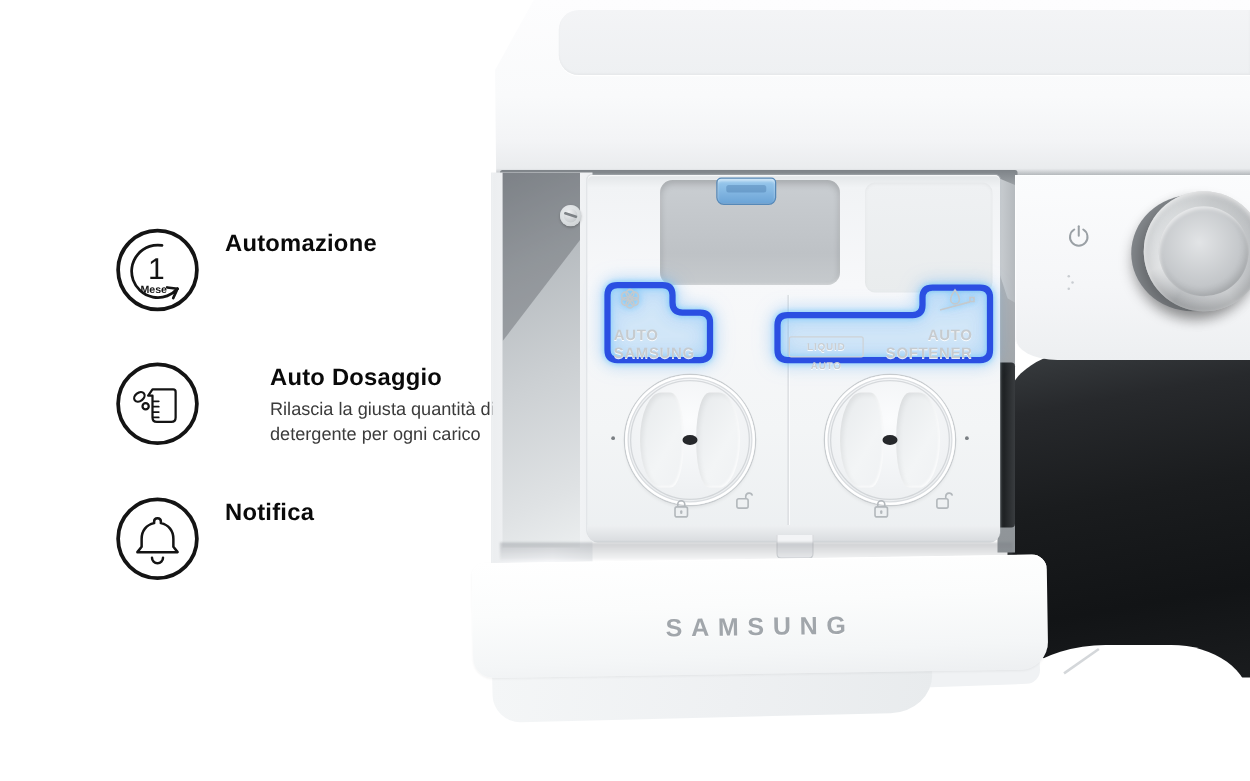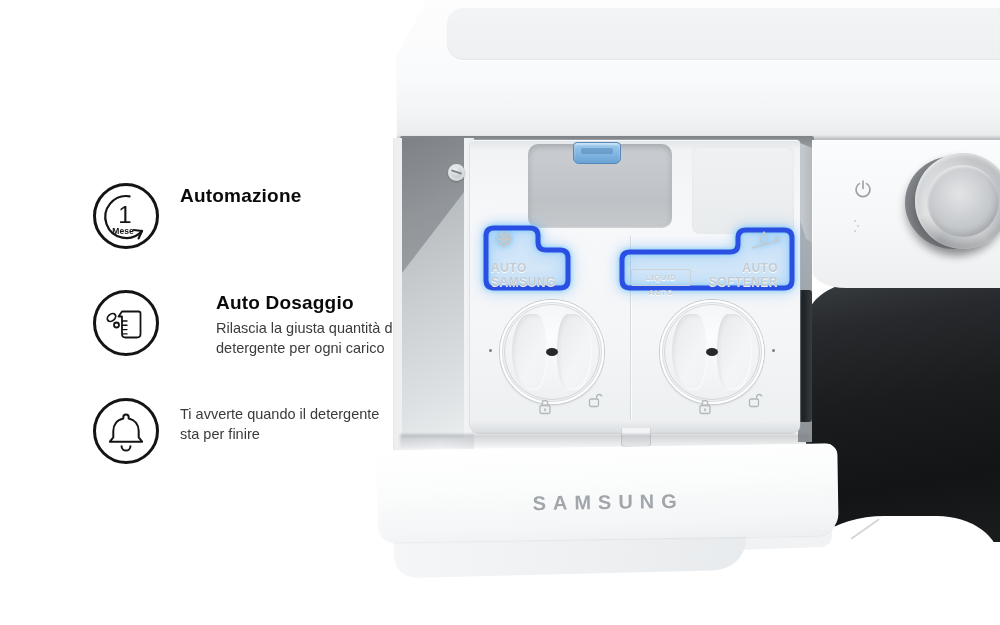--- a/index.html
+++ b/index.html
@@ -176,21 +176,21 @@
 
   <div class="m" style="left:93px;top:398px;">
     <div class="feat-icon" style="position:relative;">
       <svg width="60" height="60" viewBox="0 0 60 60" fill="none" stroke="#141414" stroke-width="2" stroke-linecap="round" stroke-linejoin="round">
         <path d="M30 13.5 c1.6 0 2.7 1.1 2.7 2.7 v1.3 c6.3 1.3 10 6.2 10 12.6 v6.3 l3.4 4.3 H13.9 l3.4 -4.3 v-6.3 c0 -6.4 3.7 -11.3 10 -12.6 v-1.3 c0 -1.6 1.1 -2.7 2.7 -2.7 z"></path>
         <path d="M25.6 45.2 a4.4 4.4 0 0 0 8.8 0"></path>
       </svg>
     </div>
   </div>
   <div class="m feat-text" style="left:180px;top:400px;">
-    <div class="feat-desc">Ti avverte quando il detergente sta per finire</div>
+    <div class="feat-title">Notifica</div>
   </div>
 
   <div class="m" id="top-deck">
     <div class="m" id="top-recess"></div>
     <div class="m" id="top-lip"></div>
   </div>
 
   <div class="m" id="slot-band"></div>
 
   <div class="m" id="drum"></div>

